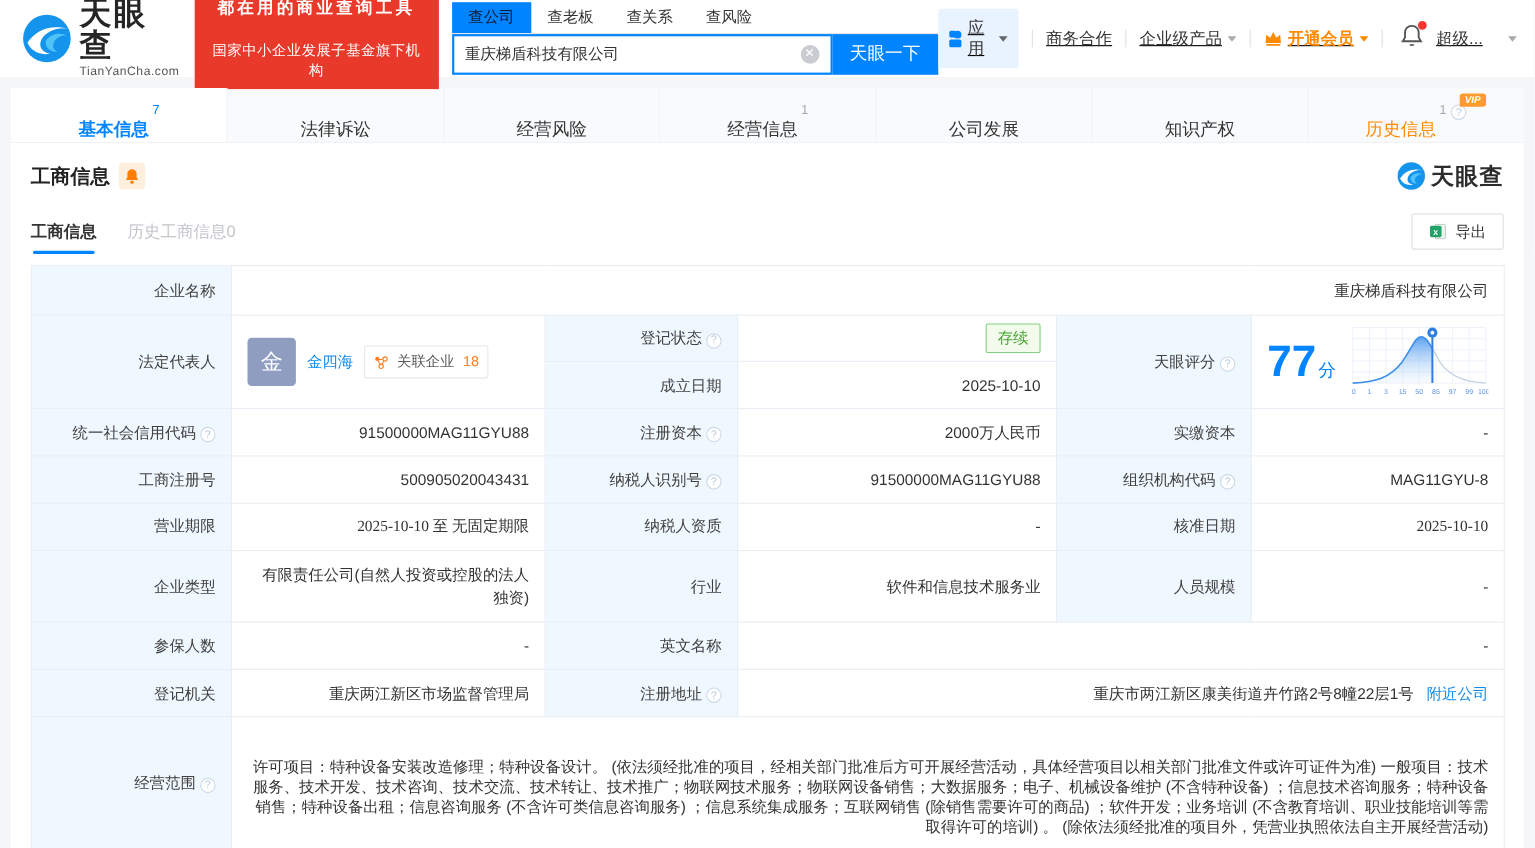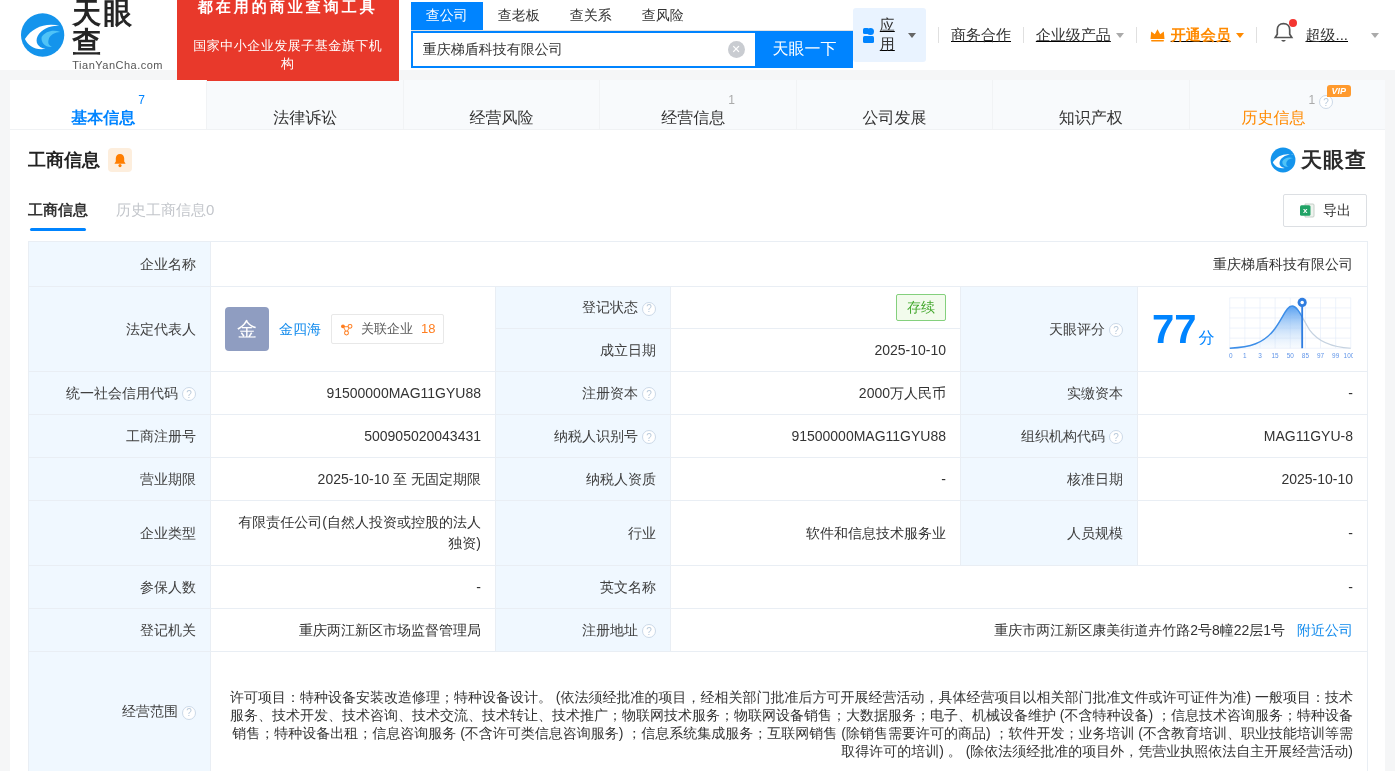--- a/index.html
+++ b/index.html
@@ -11,21 +11,21 @@
   .logo-txt { display:flex; flex-direction:column; line-height:1; }
   .logo-cn { font-size:29px; font-weight:bold; color:#252525; letter-spacing:2px; }
   .logo-en { font-size:11px; color:#555; margin-top:3px; letter-spacing:0.5px; }
   .promo { background:#e8392b; color:#fff; margin-left:13px; padding:8px 12px; text-align:center; }
   .promo-l1 { font-size:15px; font-weight:bold; letter-spacing:3px; }
   .promo-l2 { font-size:13px; margin-top:20px; letter-spacing:0.5px; }
 
   .search-wrap { margin-left:12px; width:452px; }
   .stabs { display:flex; border-bottom:1px solid #e3e3e3; }
   .stab { padding:5px 15px; font-size:14px; color:#333; cursor:pointer; }
-  .stab.active { background:#0084ff; color:#ffffff; }
+  .stab.active { background:#0084ff; color:#0f172a; }
   .sbar { display:flex; height:37px; }
   .sinput { flex:1; border:2px solid #0084ff; background:#fff; display:flex; align-items:center; padding:0 10px; font-size:14px; color:#333; }
   .clear-ic { width:17px; height:17px; border-radius:50%; background:#c9ccd1; color:#fff; font-size:11px; line-height:17px; text-align:center; margin-left:auto; cursor:pointer; }
   .sbtn { width:96px; background:#0084ff; color:#fff; font-size:16px; display:flex; align-items:center; justify-content:center; cursor:pointer; }
 
   .hmenu { margin-left:auto; display:flex; align-items:center;text-decoration:underline; }
   .apps-box { background:#e9f3ff; border-radius:3px; padding:8px 10px; display:flex; align-items:center; gap:6px; font-size:15px; color:#333; cursor:pointer; }
   .grid-ic { width:15px; height:15px; position:relative; }
   .grid-ic i { position:absolute; background:#0084ff; width:6.5px; height:6.5px; border-radius:1.5px; }
   .grid-ic i.c { border-radius:50%; width:7px; height:7px; }
@@ -335,21 +335,21 @@
 
     <tr style="height:43px;">
       <td class="lbl"><span>工商注册号</span></td>
       <td><span>500905020043431</span></td>
       <td class="lbl"><span>纳税人识别号</span><span class="q-ic">?</span></td>
       <td><span>91500000MAG11GYU88</span></td>
       <td class="lbl"><span>组织机构代码</span><span class="q-ic">?</span></td>
       <td><span>MAG11GYU-8</span></td>
     </tr>
 
-    <tr style="height:43px;">
+    <tr style="height:43px;font-family:Liberation Serif, serif;">
       <td class="lbl"><span>营业期限</span></td>
       <td><span>2025-10-10 至 无固定期限</span></td>
       <td class="lbl"><span>纳税人资质</span></td>
       <td class="dash"><span>-</span></td>
       <td class="lbl"><span>核准日期</span></td>
       <td><span>2025-10-10</span></td>
     </tr>
 
     <tr style="height:65px;">
       <td class="lbl"><span>企业类型</span></td>

